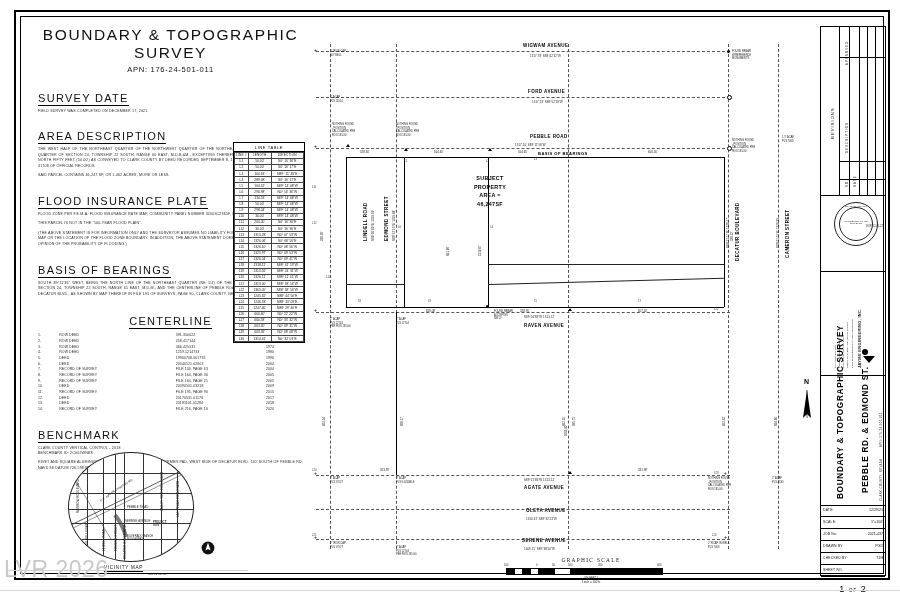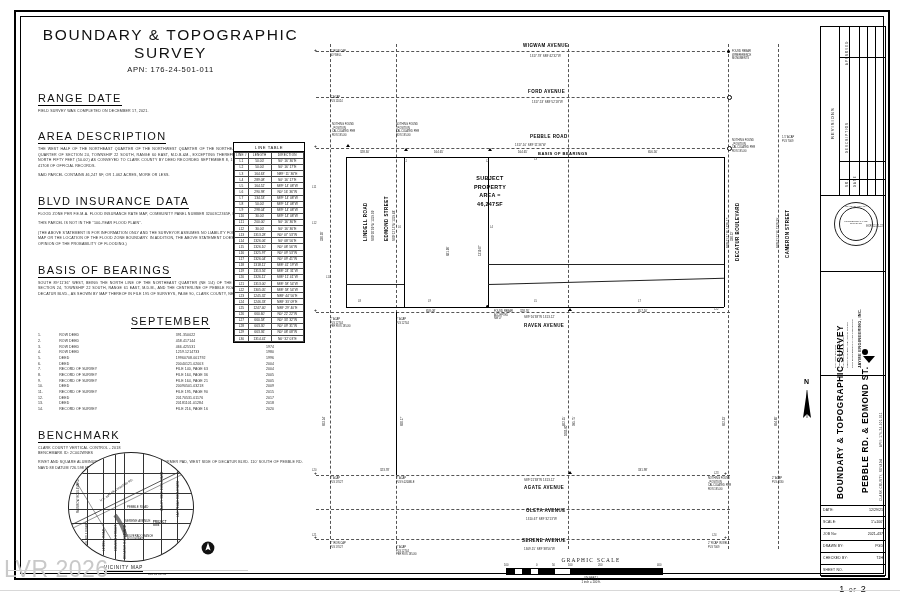--- a/index.html
+++ b/index.html
@@ -118,44 +118,44 @@
 
   <div id="sheet">
     <div id="inner"></div>
 
     <div id="leftcol">
 
       <div class="bigtitle">BOUNDARY &amp; TOPOGRAPHIC SURVEY</div>
       <div class="apn">APN: 176-24-501-011</div>
 
       <div class="sectwrap" style="margin-top:14px;">
-        <div class="sect">RANGE  DATE</div>
+        <div class="sect">SURVEY  DATE</div>
         <div class="body">FIELD SURVEY WAS COMPLETED ON DECEMBER 17, 2021.</div>
       </div>
 
       <div class="sectwrap">
         <div class="sect">AREA  DESCRIPTION</div>
         <div class="body">THE WEST HALF OF THE NORTHEAST QUARTER OF THE NORTHWEST QUARTER OF THE NORTHEAST QUARTER OF THE NORTHEAST QUARTER OF SECTION 24, TOWNSHIP 22 SOUTH, RANGE 60 EAST, M.D.B.&amp;M., EXCEPTING THEREFROM THE INTEREST IN AND TO THE NORTH FIFTY FEET (50.00') AS CONVEYED TO CLARK COUNTY BY DEED RECORDED SEPTEMBER 8, 1974 IN BOOK 458 AS DOCUMENT NO. 41708 OF OFFICIAL RECORDS.</div>
         <div class="body p">SAID PARCEL CONTAINS 46,247 SF, OR 1.062 ACRES, MORE OR LESS.</div>
       </div>
 
       <div class="sectwrap">
-        <div class="sect">BLVD  INSURANCE  DATA</div>
+        <div class="sect">FLOOD  INSURANCE  PLATE</div>
         <div class="body">FLOOD ZONE PER F.E.M.A. FLOOD INSURANCE RATE MAP, COMMUNITY PANEL NUMBER 32003C2365F, REVISED DATE NOVEMBER 16, 2011.</div>
         <div class="body p">THIS PARCEL IS NOT IN THE "100-YEAR FLOOD PLAIN".</div>
         <div class="body p">(THE ABOVE STATEMENT IS FOR INFORMATION ONLY AND THE SURVEYOR ASSUMES NO LIABILITY FOR THE CORRECTNESS OF THE CITED MAP OR THE LOCATION OF THE FLOOD ZONE BOUNDARY.  IN ADDITION, THE ABOVE STATEMENT DOES NOT REPRESENT THE SURVEYOR'S OPINION OF THE PROBABILITY OF FLOODING.)</div>
       </div>
 
       <div class="sectwrap" style="margin-top:13px;">
         <div class="sect">BASIS  OF  BEARINGS</div>
         <div class="body">SOUTH 89°11'36" WEST, BEING THE NORTH LINE OF THE NORTHEAST QUARTER (NE 1/4) OF THE NORTHEAST QUARTER (NE 1/4) OF SECTION 24, TOWNSHIP 22 SOUTH, RANGE 61 EAST, M.D.M., AND THE CENTERLINE OF PEBBLE ROAD BETWEEN EDMOND STREET AND DECATUR BLVD., AS SHOWN BY MAP THEREOF IN FILE 195 OF SURVEYS, PAGE 90, CLARK COUNTY, NEVADA, OFFICIAL RECORDS.</div>
       </div>
 
       <div class="sectwrap center" style="margin-top:14px;">
-        <div class="sect">SEPTEMBER</div>
+        <div class="sect">CENTERLINE</div>
       </div>
       <table class="reftbl" id="reftbl">
           <tbody>
             <tr>
               <td class="rnum">1.</td>
               <td class="rdesc">ROW DEED</td>
               <td class="rfile">391.350022</td>
               <td class="ryr">1973</td>
             </tr>
             <tr>

